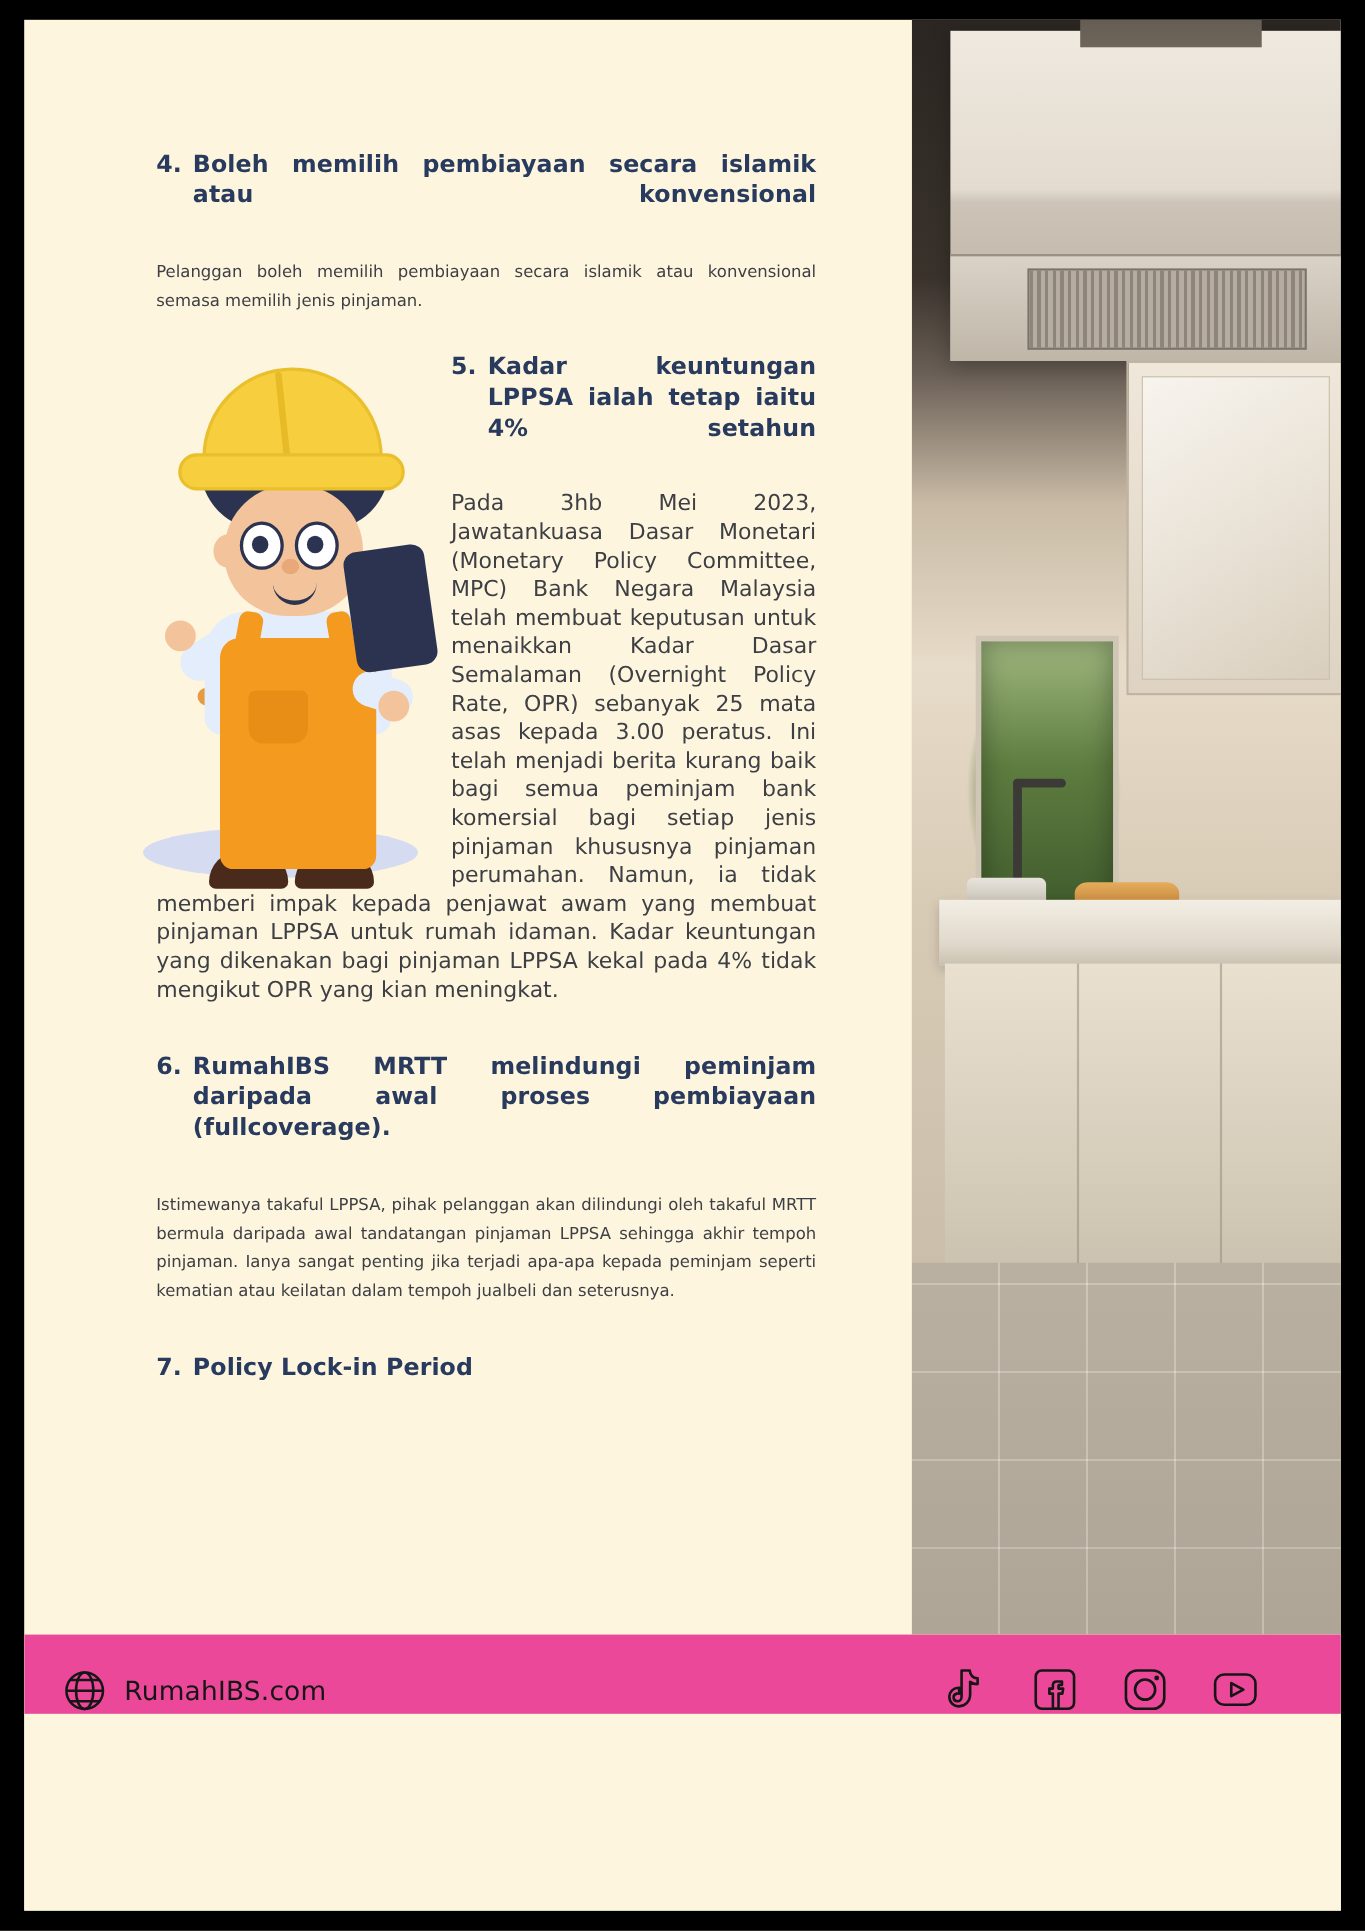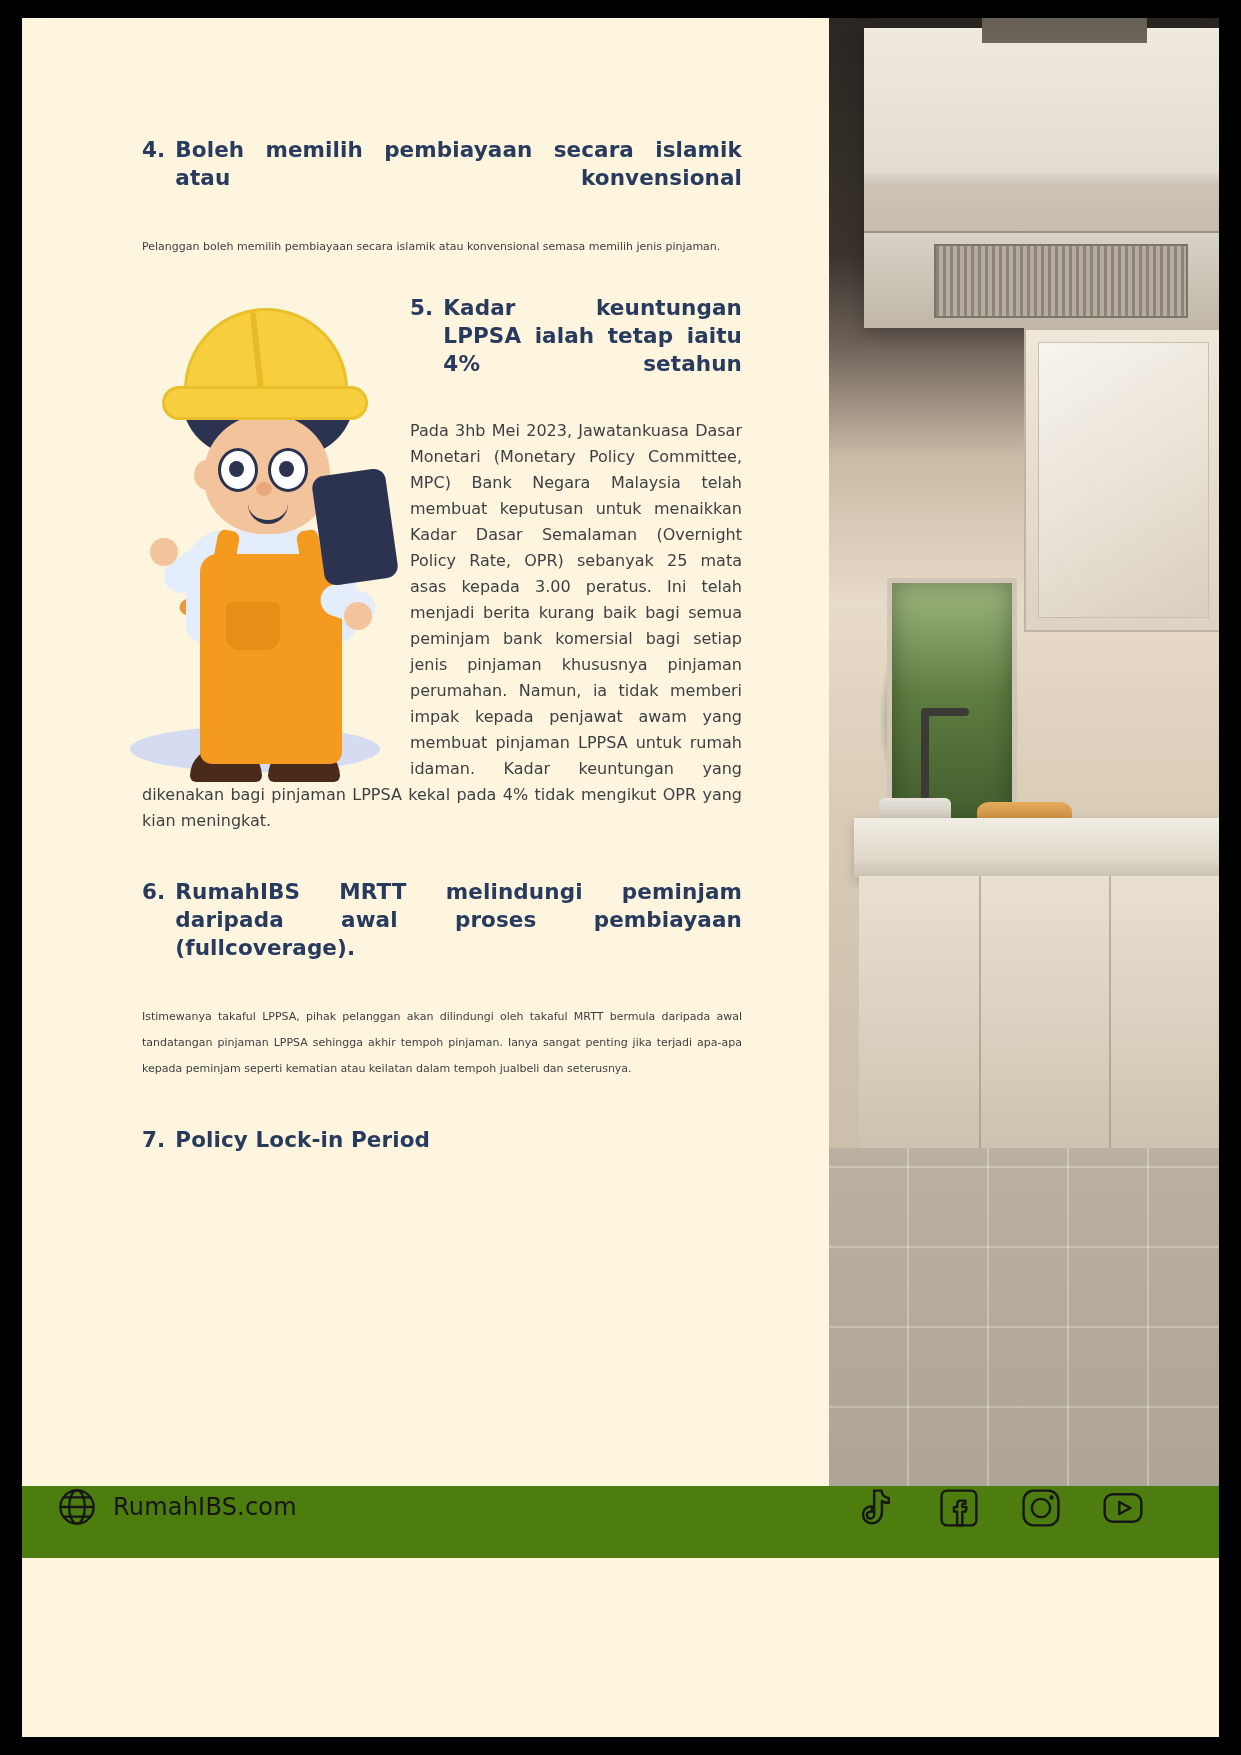--- a/index.html
+++ b/index.html
@@ -174,42 +174,42 @@
     display: flex;
     gap: 10px;
   }
   h2.section-title .num { flex: 0 0 auto; }
   h2.section-title .ttl { flex: 1 1 auto; text-align: justify; }
   h2.section-title .ttl::after { content: ""; display: inline-block; width: 100%; }
 
   p.body {
     margin: 14px 0 0 0;
     color: #3d3f44;
-    font-size: 11px;
+    font-size: 15px;
     line-height: 26px;
     text-align: justify;
     text-justify: inter-word;
   }
   .block { margin-bottom: 34px; }
 
   
   .sec5 { position: relative; }
   .illus {
     float: left;
     width: 270px;
     height: 480px;
     margin: 8px 18px 0 -20px;
     position: relative;
     shape-outside: inset(0);
   }
   .sec5 .section-title { margin-left: 260px; }
   .sec5 .wrap-text {
     margin: 12px 0 0 0;
     color: #3d3f44;
-    font-size: 16px;
+    font-size: 20px;
     line-height: 26px;
     text-align: justify;
   }
 
   
   .shadow-oval {
     position: absolute; left: 8px; bottom: 10px; width: 250px; height: 46px;
     background: #d5dcf2; border-radius: 50%;
   }
   .helmet {
@@ -312,23 +312,23 @@
   .footer {
     position: absolute;
     left: 0; right: 0; bottom: 0;
     height: 251px;
     background: #fdf5dd;
   }
   .footer-bar {
     position: absolute;
     left: 0; right: 0; top: 0;
     height: 72px;
-    background: #4d7c0f;
+    background: #ec4899;
     display: flex;
-    align-items: flex-start;
+    align-items: flex-end;
     padding: 0 34px;
     gap: 0;
   }
   .f-item { display: flex; align-items: center; gap: 15px; }
   .f-text {
     color: #161616;
     font-size: 24px;
     font-weight: 500;
     letter-spacing: .2px;
   }

